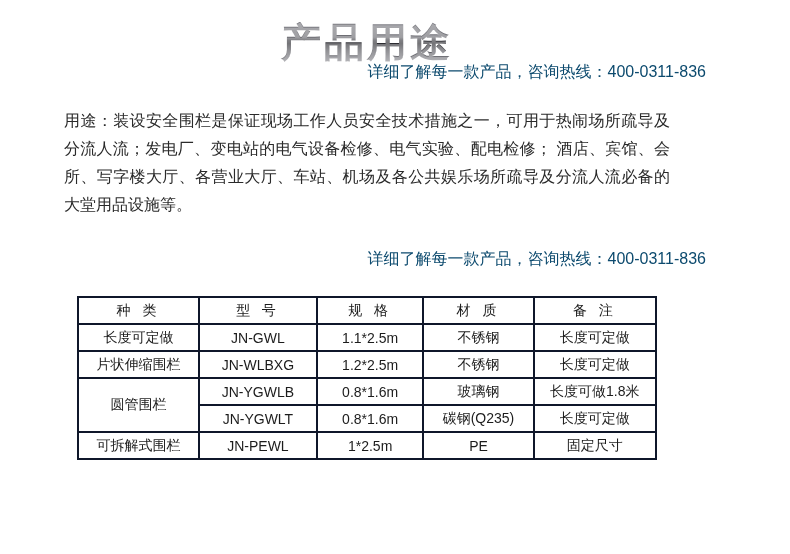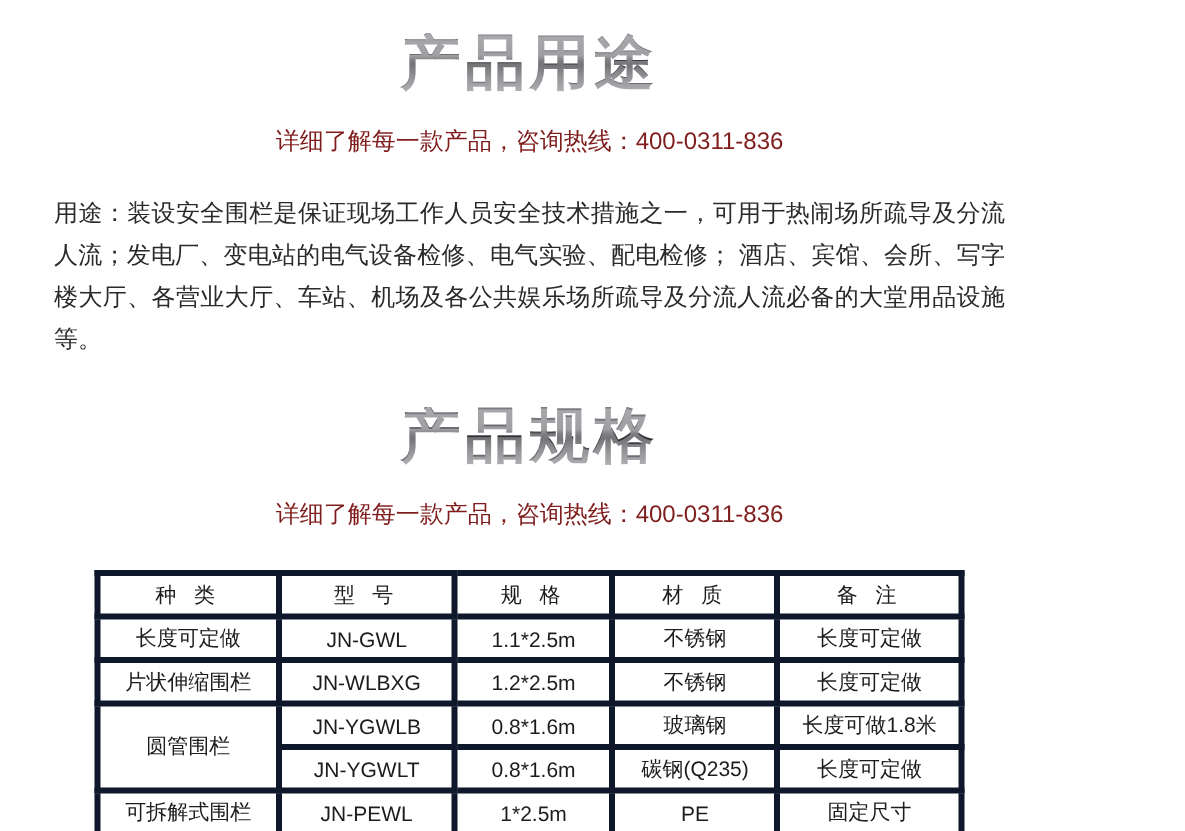--- a/index.html
+++ b/index.html
@@ -12,20 +12,21 @@
     background: #ffffff;
     font-family: "Liberation Sans", sans-serif;
     color: #231f20;
     overflow: hidden;
   }
   .page {
     position: relative;
     width: 706px;
     height: 554px;
     box-sizing: border-box;
+    padding-left: 28px;
   }
 
   
   .section-title {
     text-align: center;
     font-family: "DejaVu Sans", sans-serif;
     font-weight: bold;
     font-size: 40px;
     letter-spacing: 3px;
     line-height: 1;
@@ -33,24 +34,23 @@
     -webkit-background-clip: text;
     background-clip: text;
     color: transparent;
     -webkit-text-fill-color: transparent;
     text-shadow: 0 1px 0 rgba(255,255,255,0.35);
   }
   .title-block {
     padding-top: 22px;
   }
   .sub-title {
-    text-align: center;
+    text-align: right;
     font-size: 16px;
-    color: #7f1d1d;
-    margin-top: 22px;
+    color: #0c4a6e;
     font-family: "Liberation Sans", sans-serif;
   }
 
   
   .usage-paragraph {
     margin: 24px 36px 0 36px;
     font-size: 16px;
     line-height: 28px;
     color: #2a2a2a;
     text-align: justify;
@@ -62,21 +62,21 @@
     display: flex;
     justify-content: center;
   }
   table.spec {
     border-collapse: collapse;
     width: 580px;
     font-size: 14px;
     color: #1c1c1c;
   }
   table.spec td {
-    border: 4px solid #0f172a;
+    border: 2px solid #0f172a;
     height: 23px;
     text-align: center;
     padding: 1px 4px;
     white-space: nowrap;
   }
   table.spec tr.head td {
     letter-spacing: 4px;
     font-size: 14px;
   }
   .cell-merge {
@@ -88,21 +88,20 @@
 
 <div class="page">
 
   <div class="title-block">
     <div class="section-title">产品用途</div>
     <div class="sub-title">详细了解每一款产品，咨询热线：400-0311-836</div>
     <div class="usage-paragraph">用途：装设安全围栏是保证现场工作人员安全技术措施之一，可用于热闹场所疏导及分流人流；发电厂、变电站的电气设备检修、电气实验、配电检修；  酒店、宾馆、会所、写字楼大厅、各营业大厅、车站、机场及各公共娱乐场所疏导及分流人流必备的大堂用品设施等。</div>
   </div>
 
   <div class="title-block" style="padding-top:30px;">
-    <div class="section-title">产品规格</div>
     <div class="sub-title">详细了解每一款产品，咨询热线：400-0311-836</div>
 
     <div class="table-wrap">
       <table class="spec">
         <tbody>
           <tr class="head">
             <td style="width:120px;">种 类</td>
             <td style="width:120px;font-family:Liberation Serif, serif;">型 号</td>
             <td style="width:110px;">规 格</td>
             <td style="width:110px;">材 质</td>

